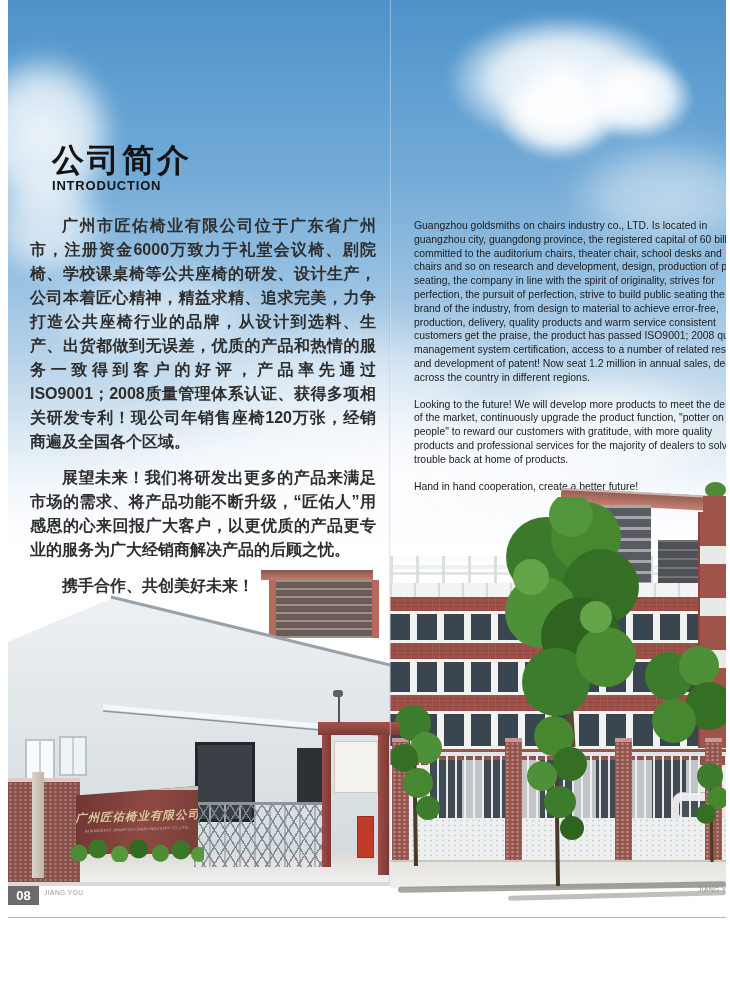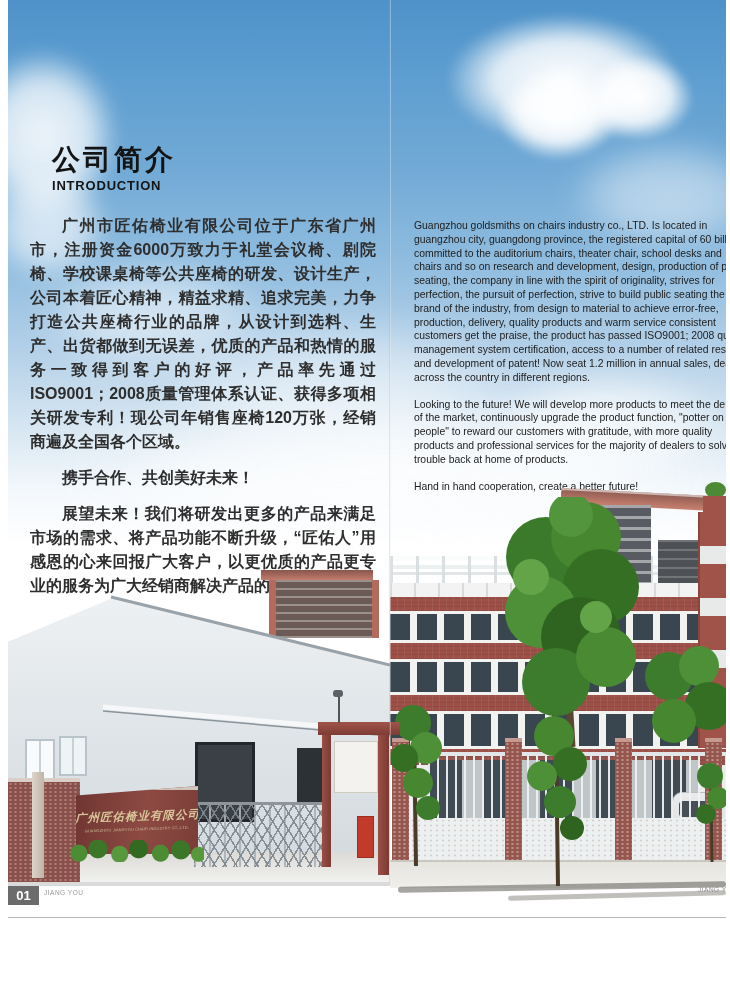--- a/index.html
+++ b/index.html
@@ -10,21 +10,21 @@
           background:linear-gradient(180deg,#4e92c9 0px,#5c9dd0 70px,#72aad6 170px,#8fbcdf 260px,
                      #b3d0e8 350px,#d8e7f2 430px,#f3f8fc 490px,#ffffff 545px,#ffffff 100%);}
   .cloud{position:absolute;border-radius:50%;
          background:radial-gradient(ellipse at center,rgba(255,255,255,0.98) 0%,rgba(255,255,255,0.8) 42%,rgba(255,255,255,0) 72%);
          filter:blur(5px);}
   .fold{position:absolute;left:381px;top:0;width:2px;height:883px;z-index:40;
         background:linear-gradient(90deg,rgba(60,80,100,0.16),rgba(255,255,255,0.45));}
 
   
   .title{position:absolute;left:44px;top:144px;z-index:5;color:#141414;}
-  .title .cn{font-size:28px;font-weight:bold;letter-spacing:3px;line-height:32px;}
+  .title .cn{font-size:32px;font-weight:bold;letter-spacing:3px;line-height:32px;}
   .title .en{font-size:13px;font-weight:bold;letter-spacing:0.8px;margin-top:2px;}
   .cn-text{position:absolute;left:22px;top:214px;width:346px;z-index:5;
            font-size:16px;font-weight:bold;line-height:24px;color:#2e2e2e;text-align:justify;}
   .cn-text p{margin:0;text-indent:2em;}
   .cn-text p + p{margin-top:12px;}
   .en-text{position:absolute;left:406px;top:219px;width:338px;z-index:5;
            font-size:10.4px;line-height:13.8px;color:#202020;text-align:left;}
   .en-text p{margin:0 0 13px 0;}
 
   
@@ -163,22 +163,22 @@
     <div class="cloud" style="left:560px;top:140px;width:200px;height:110px;filter:blur(14px);opacity:.5;"></div>
     <div class="cloud" style="left:480px;top:370px;width:240px;height:110px;filter:blur(14px);opacity:.7;"></div>
     <div class="cloud" style="left:60px;top:400px;width:640px;height:140px;filter:blur(22px);opacity:.85;"></div>
 
     <div class="title">
       <div class="cn">公司简介</div>
       <div class="en">INTRODUCTION</div>
     </div>
     <div class="cn-text">
       <p>广州市匠佑椅业有限公司位于广东省广州市，注册资金6000万致力于礼堂会议椅、剧院椅、学校课桌椅等公共座椅的研发、设计生产，公司本着匠心精神，精益求精、追求完美，力争打造公共座椅行业的品牌，从设计到选料、生产、出货都做到无误差，优质的产品和热情的服务一致得到客户的好评，产品率先通过ISO9001；2008质量管理体系认证、获得多项相关研发专利！现公司年销售座椅120万张，经销商遍及全国各个区域。</p>
+      <p>展望未来！我们将研发出更多的产品来满足市场的需求、将产品功能不断升级，“匠佑人”用感恩的心来回报广大客户，以更优质的产品更专业的服务为广大经销商解决产品的后顾之忧。</p>
       <p>携手合作、共创美好未来！</p>
-      <p>展望未来！我们将研发出更多的产品来满足市场的需求、将产品功能不断升级，“匠佑人”用感恩的心来回报广大客户，以更优质的产品更专业的服务为广大经销商解决产品的后顾之忧。</p>
     </div>
 
     <div class="en-text">
       <p>Guangzhou goldsmiths on chairs industry co., LTD. Is located in guangzhou city, guangdong province, the registered capital of 60 billion is committed to the auditorium chairs, theater chair, school desks and chairs and so on research and development, design, production of public seating, the company in line with the spirit of originality, strives for perfection, the pursuit of perfection, strive to build public seating the brand of the industry, from design to material to achieve error-free, production, delivery, quality products and warm service consistent customers get the praise, the product has passed ISO9001; 2008 quality management system certification, access to a number of related research and development of patent! Now seat 1.2 million in annual sales, dealers across the country in different regions.</p>
       <p>Looking to the future! We will develop more products to meet the demand of the market, continuously upgrade the product function, "potter on people" to reward our customers with gratitude, with more quality products and professional services for the majority of dealers to solve the trouble back at home of products.</p>
       <p>Hand in hand cooperation, create a better future!</p>
     </div>
 
     <div class="rear-wing-cap"></div>
     <div class="rear-wing"></div>
@@ -285,19 +285,19 @@
     <div class="shrubs"></div>
     <div class="gate-beam"></div>
     <div class="gate-post-l"></div>
     <div class="gate-post-r"></div>
     <div class="gate-panel"></div>
     <div class="red-plate"></div>
     <div class="lamp-pole"></div>
     <div class="lamp-head"></div>
 
     <div class="footer-bar"></div>
-    <div class="page-badge">01</div>
+    <div class="page-badge">08</div>
     <div class="brand-left">JIANG YOU</div>
     <div class="brand-right">JIANG YOU</div>
 
     <div class="fold"></div>
   </div>
 </div>
 
 </body></html>

